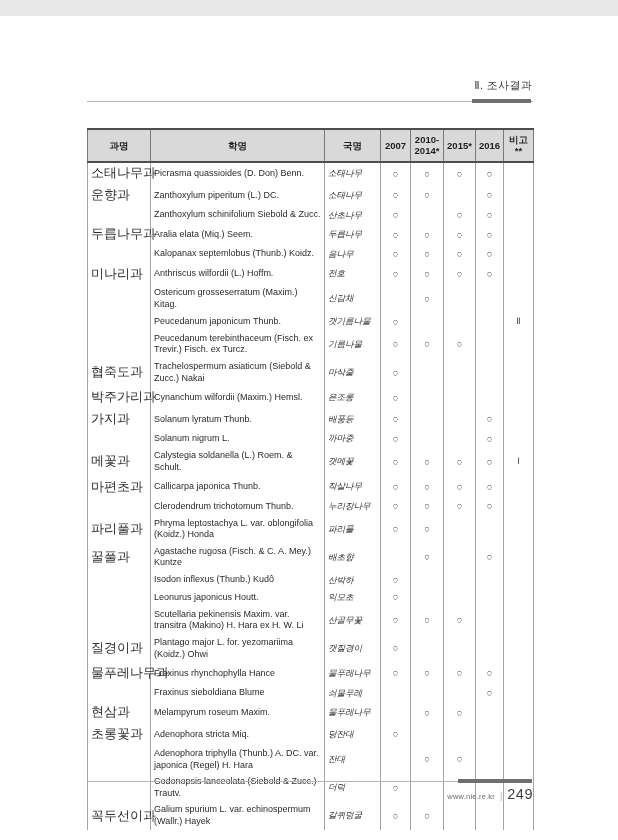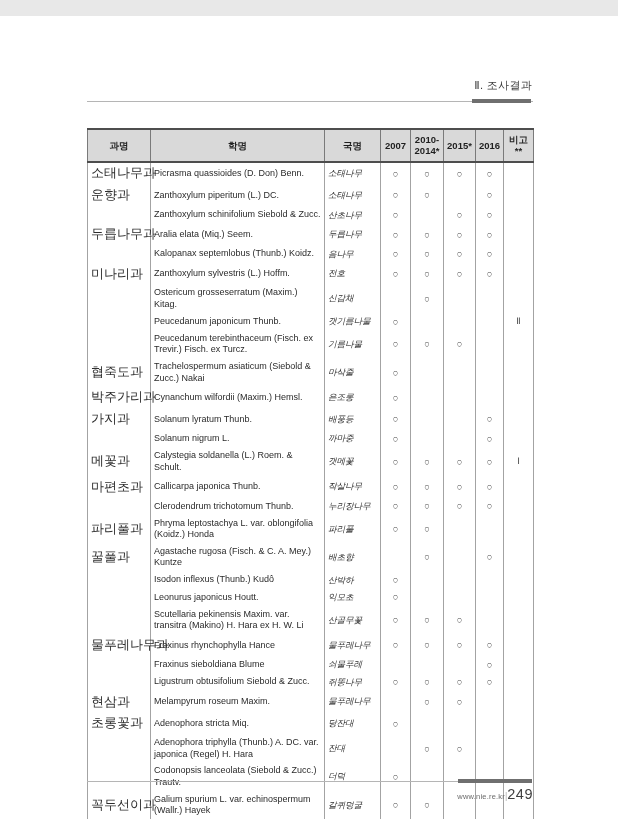--- a/index.html
+++ b/index.html
@@ -31,21 +31,21 @@
   td.family{white-space:nowrap;font-size:13px;color:#2e2e2e;}
   td.sci{font-size:9px;color:#2a2a2a;}
   td.sci .it{}
   td.kor{white-space:nowrap;font-size:8.7px;letter-spacing:-0.2px;font-style:italic;}
   td.mark{text-align:center;font-size:9.5px;color:#4a4a4a;}
   td.note{text-align:center;font-size:9px;color:#4a4a4a;}
   
   .rule-bottom-thin{position:absolute;top:765px;left:87px;width:371px;height:1px;background:#b5b5b5;}
   .rule-bottom-thick{position:absolute;top:763px;left:458px;width:74px;height:4px;background:#6f6f6f;}
   .footer{
-    position:absolute;top:770px;right:85px;display:flex;align-items:baseline;
+    position:absolute;top:770px;right:85px;display:flex;align-items:baseline;gap:5px;
   }
   .footer .site{font-size:7.5px;color:#6a6a6a;letter-spacing:.2px;}
   .footer .sep{font-size:9px;color:#b0b0b0;}
   .footer .pagenum{font-size:14.5px;color:#3f3f3f;font-weight:normal;letter-spacing:.5px;}
 </style>
 </head>
 <body>
 
 <div class="sheet">
 
@@ -125,21 +125,21 @@
             <td class="sci"><span class="it">Kalopanax septemlobus</span><span> (Thunb.) Koidz.</span></td>
             <td class="kor">음나무</td>
             <td class="mark">○</td>
             <td class="mark">○</td>
             <td class="mark">○</td>
             <td class="mark">○</td>
             <td class="note"></td>
           </tr>
           <tr>
             <td class="family">미나리과</td>
-            <td class="sci"><span class="it">Zanthoxylum sylvestris</span><span> (L.) Hoffm.</span></td>
+            <td class="sci"><span class="it">Anthriscus wilfordii</span><span> (L.) Hoffm.</span></td>
             <td class="kor">전호</td>
             <td class="mark">○</td>
             <td class="mark">○</td>
             <td class="mark">○</td>
             <td class="mark">○</td>
             <td class="note"></td>
           </tr>
           <tr>
             <td class="family"></td>
             <td class="sci"><span class="it">Ostericum grosseserratum</span><span> (Maxim.) Kitag.</span></td>
@@ -284,46 +284,46 @@
             <td class="family"></td>
             <td class="sci"><span class="it">Scutellaria pekinensis</span><span> Maxim. var. </span><span class="it">transitra</span><span> (Makino) H. Hara ex H. W. Li</span></td>
             <td class="kor">산골무꽃</td>
             <td class="mark">○</td>
             <td class="mark">○</td>
             <td class="mark">○</td>
             <td class="mark"></td>
             <td class="note"></td>
           </tr>
           <tr>
+            <td class="family">질경이과</td>
+            <td class="sci"><span class="it">Plantago major</span><span> L. for. </span><span class="it">yezomariima</span><span> (Koidz.) Ohwi</span></td>
+            <td class="kor">갯질경이</td>
+            <td class="mark">○</td>
+            <td class="mark"></td>
+            <td class="mark"></td>
+            <td class="mark"></td>
+            <td class="note"></td>
+          </tr>
+          <tr>
             <td class="family">물푸레나무과</td>
             <td class="sci"><span class="it">Fraxinus rhynchophylla</span><span> Hance</span></td>
             <td class="kor">물푸레나무</td>
             <td class="mark">○</td>
             <td class="mark">○</td>
             <td class="mark">○</td>
             <td class="mark">○</td>
             <td class="note"></td>
           </tr>
           <tr>
             <td class="family"></td>
             <td class="sci"><span class="it">Fraxinus sieboldiana</span><span> Blume</span></td>
             <td class="kor">쇠물푸레</td>
             <td class="mark"></td>
             <td class="mark"></td>
             <td class="mark"></td>
-            <td class="mark">○</td>
-            <td class="note"></td>
-          </tr>
-          <tr>
-            <td class="family"></td>
-            <td class="sci"><span class="it">Ligustrum obtusifolium</span><span> Siebold &amp; Zucc.</span></td>
-            <td class="kor">쥐똥나무</td>
-            <td class="mark">○</td>
-            <td class="mark">○</td>
-            <td class="mark">○</td>
             <td class="mark">○</td>
             <td class="note"></td>
           </tr>
           <tr>
             <td class="family">현삼과</td>
             <td class="sci"><span class="it">Melampyrum roseum</span><span> Maxim.</span></td>
             <td class="kor">물푸레나무</td>
             <td class="mark"></td>
             <td class="mark">○</td>
             <td class="mark">○</td>

